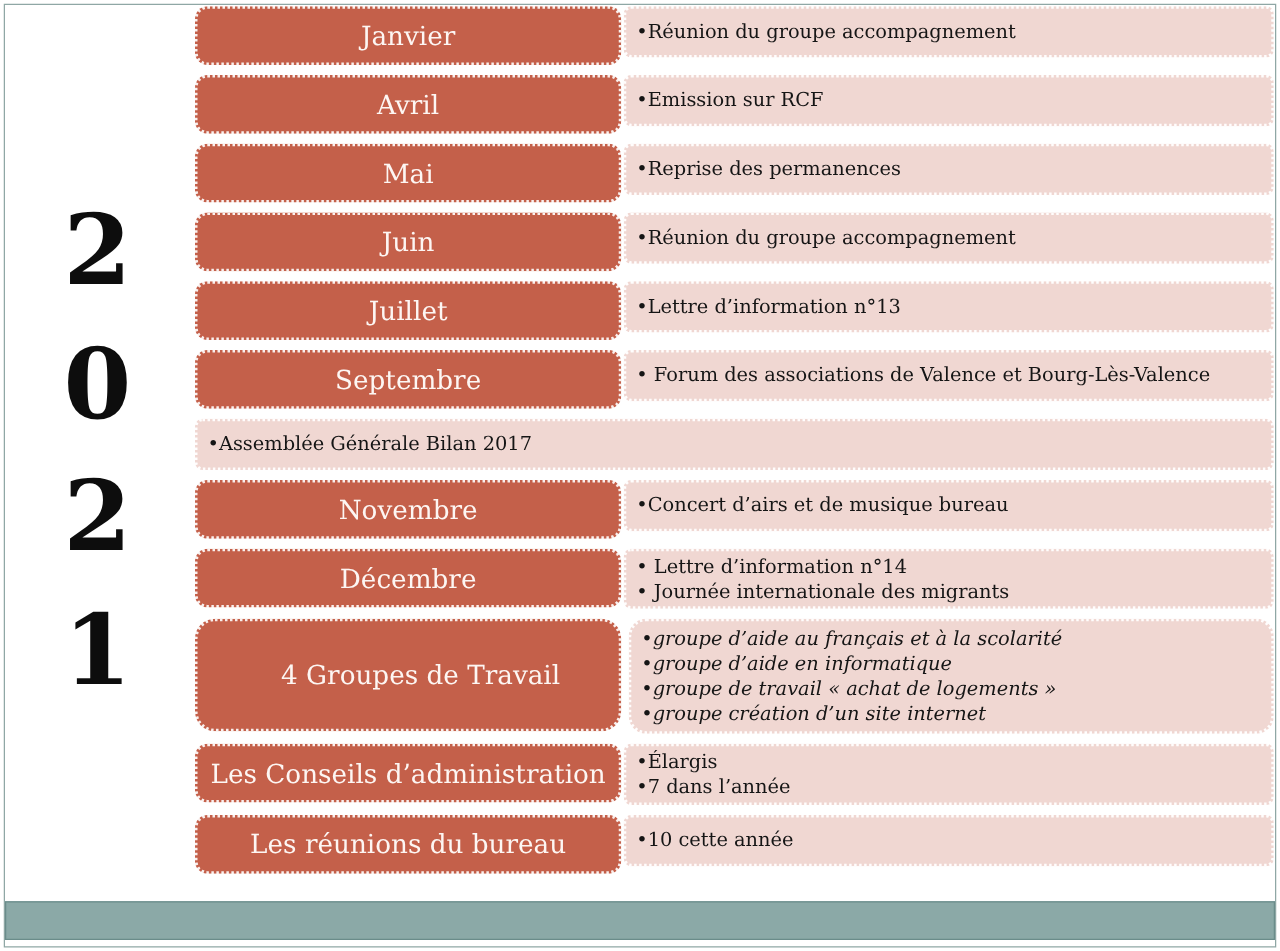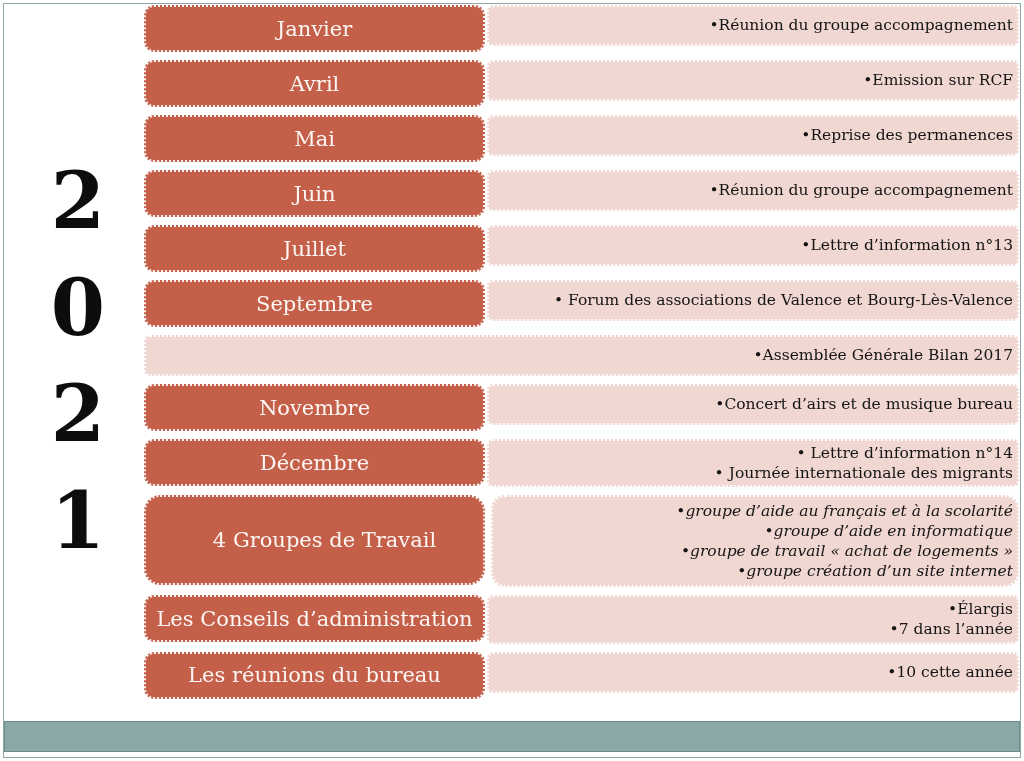--- a/index.html
+++ b/index.html
@@ -31,21 +31,21 @@
     flex-direction: column;
     justify-content: space-between;
     align-items: center;
     font-size: 78px;
     font-weight: bold;
     line-height: 1;
     color: #0d0d0d;
   }
   .rows {
     position: absolute;
-    left: 144px;
+    left: 156px;
     top: 5px;
     right: 5px;
     display: flex;
     flex-direction: column;
     gap: 8px;
   }
   .row {
     display: flex;
     align-items: flex-start;
     gap: 2px;
@@ -75,21 +75,20 @@
     box-sizing: border-box;
     min-height: 41px;
     background: var(--accent-light, #f0d7d2);
     border: 2px dotted rgba(255,255,255,0.95);
     border-radius: 6px;
     display: flex;
     flex-direction: column;
     justify-content: center;
     padding: 2px 4px 2px 8px;
     color: #151515;
-    text-align: right;
   }
   .row.tall .events {
     min-height: 92px;
     border-radius: 14px;
     margin-left: 4px;
     font-style: italic;
   }
   .line {
     font-size: 15.5px;
     line-height: 1.3;

